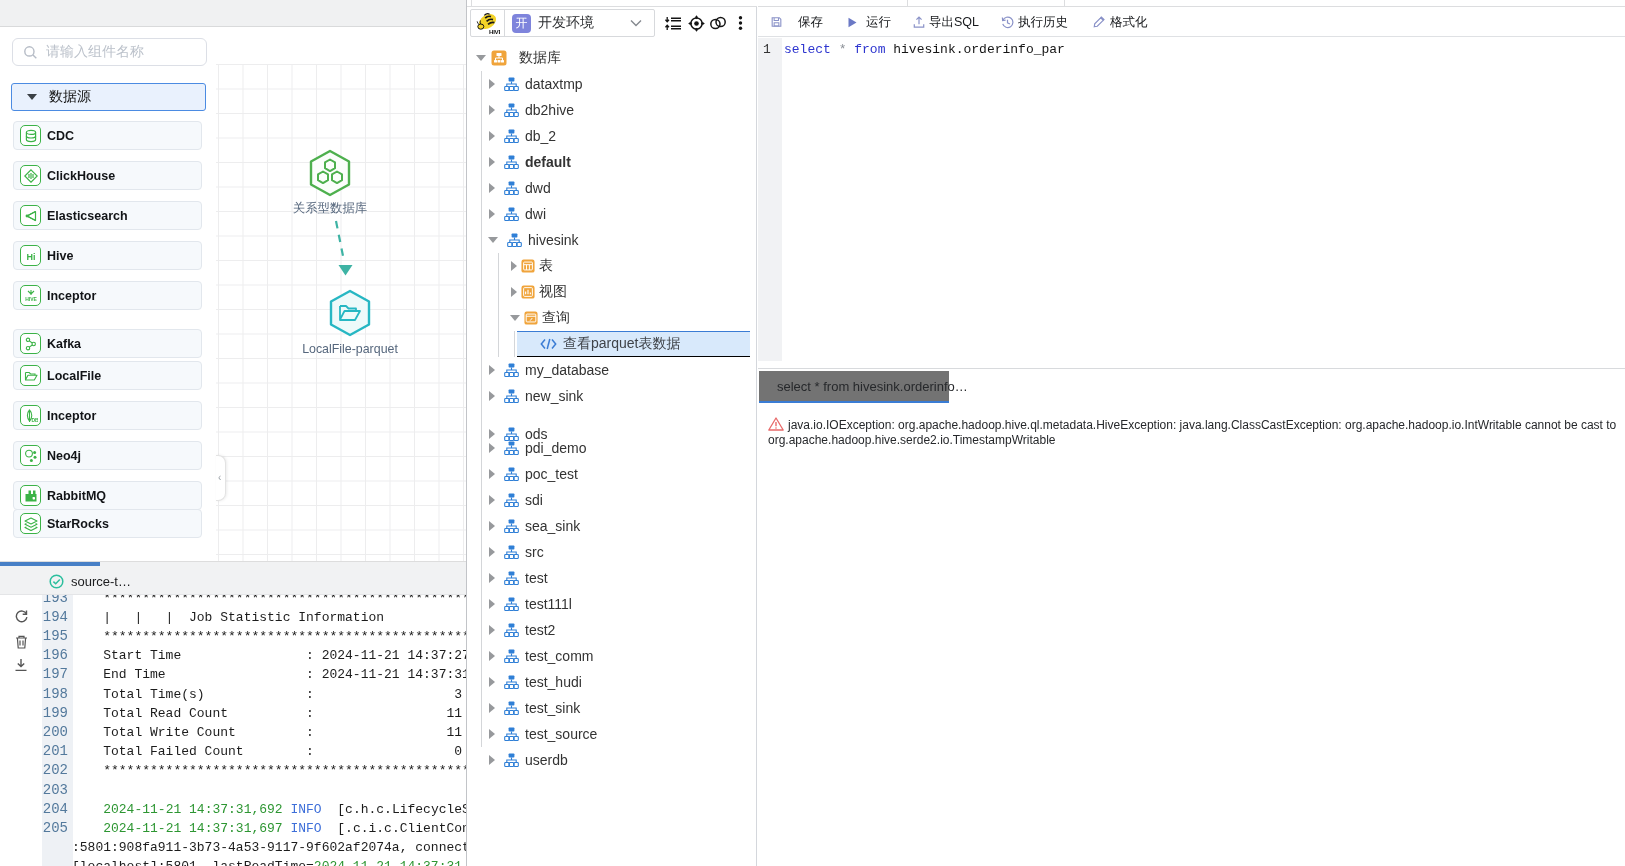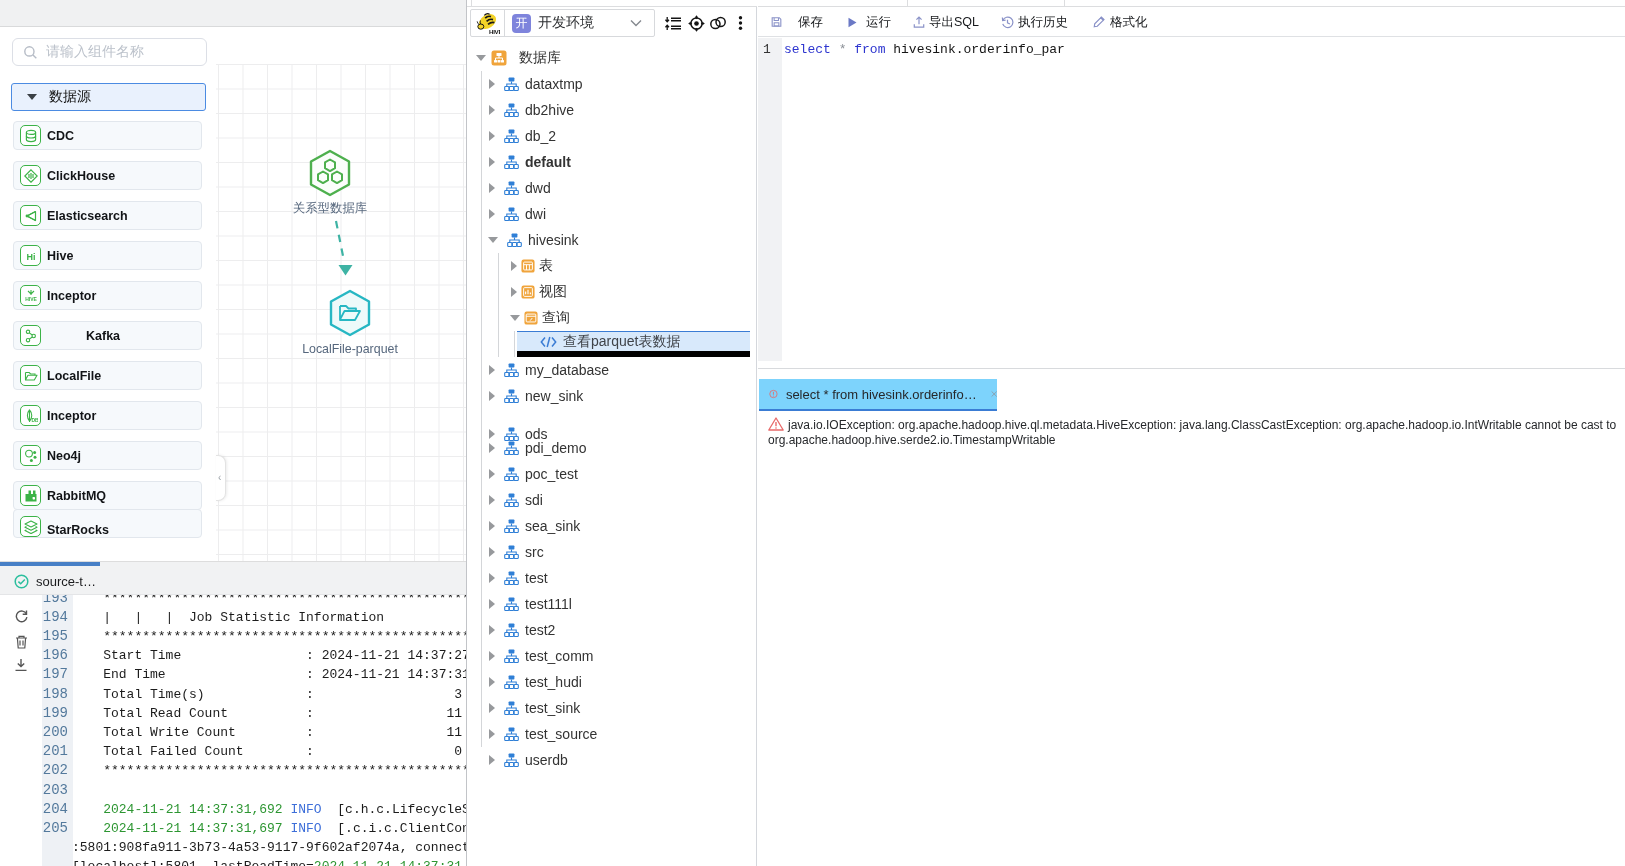--- a/index.html
+++ b/index.html
@@ -34,21 +34,21 @@
 .iticon { width:21px; height:21px; border:1.4px solid #3cb347; border-radius:5px; margin-left:6px; background:#fff; display:flex; align-items:center; justify-content:center; }
 .item .t { margin-left:6px; font-size:12.5px; font-weight:bold; color:#121417; }
 
 
 #collapse { position:absolute; left:216px; top:455px; width:10px; height:46px; background:#fff; border:1px solid #e3e3e3; border-left:none; border-radius:0 8px 8px 0; color:#9aa0a6; font-size:10px; line-height:44px; box-shadow:1px 0 3px rgba(0,0,0,.08); }
 
 
 #logsec { position:absolute; left:0; top:561px; width:466px; height:305px; }
 #logtabs { position:absolute; left:0; top:0; width:466px; height:34px; background:#f1f2f3; border-top:1px solid #dddddd; border-bottom:1px solid #e4e5e7; }
 #logbar { position:absolute; left:0; top:0; width:100px; height:4px; background:#4880c6; }
-#logtab { position:absolute; left:0; top:4px; height:30px; display:flex; align-items:center; }
+#logtab { position:absolute; left:0; top:4px; height:30px; display:flex; align-items:center;padding-left:35px; }
 #logtab .t { font-size:13px; color:#1b1c1e; margin-left:7px; }
 #logbody { position:absolute; left:0; top:34px; width:466px; height:271px; background:#fff; overflow:hidden; }
 #lograil { position:absolute; left:0; top:0; width:42px; height:271px; background:#fff; }
 #lognums { position:absolute; left:42px; top:0; width:31px; height:290px; background:#eef1f5; color:#53799c; font-family:"Liberation Mono",monospace; font-size:14px; text-align:right; line-height:19.2px; padding-right:5px; }
 #lognums .inner { position:relative; top:-6.5px; }
 #logtext { position:absolute; left:72px; top:-6.5px; width:394px; height:296px; font-family:"Liberation Mono",monospace; font-size:13px; line-height:19.2px; white-space:pre; color:#1c1c1c; }
 #logtext .dt { color:#2d9632; }
 #logtext .inf { color:#3e6fd9; }
 
 
@@ -59,33 +59,33 @@
 .kai { width:19px; height:19px; background:#7e84dc; border-radius:4px; color:#fff; font-size:12px; text-align:center; line-height:19px; margin-left:7px; }
 #envbox .t { font-size:14px; color:#2a2c2f; margin-left:7px; }
 .tb-ic { position:absolute; top:13px; }
 
 #tree { position:absolute; left:0; top:45px; width:290px; height:821px; font-size:14px; color:#333; }
 .trow { position:absolute; left:0; width:290px; height:26px; display:flex; align-items:center; }
 .arr-r { width:0; height:0; border-top:5px solid transparent; border-bottom:5px solid transparent; border-left:6px solid #97999c; }
 .arr-d { width:0; height:0; border-left:5px solid transparent; border-right:5px solid transparent; border-top:6px solid #97999c; }
 .tlabel { margin-left:6px; white-space:nowrap; }
 .guide { position:absolute; width:1px; background:#d4d6d9; }
-#selrow { position:absolute; left:50px; top:286px; width:233px; height:26px; background:#d8e9fb; border-top:1px solid #3a7cd4; border-bottom:6px solid #000000; display:flex; align-items:center; }
+#selrow { position:absolute; left:50px; top:286px; width:233px; height:26px; background:#d8e9fb; border-top:1px solid #3a7cd4; border-bottom:1px solid #000000; display:flex; align-items:center; }
 
 
 #right { position:absolute; left:758px; top:0; width:867px; height:866px; background:#fff; }
 #rtop { position:absolute; left:0; top:0; width:867px; height:7px; border-bottom:1px solid #dcdddf; background:#fff; }
 #rtoolbar { position:absolute; left:0; top:8px; width:867px; height:29px; border-bottom:1px solid #dfe1e4; display:flex; align-items:center; }
 .rtb { display:flex; align-items:center; font-size:12.5px; color:#17191c; }
 #gutter { position:absolute; left:0; top:38px; width:24px; height:323px; background:#f1f2f4; color:#333; font-family:"Liberation Mono",monospace; font-size:13px; text-align:left; padding-left:5px; padding-top:4px; }
 #code { position:absolute; left:26px; top:38px; width:841px; height:323px; font-family:"Liberation Mono",monospace; font-size:13px; padding-top:4px; white-space:pre; color:#141414; }
 .kw { color:#2d35cf; }
 .star { color:#8a8f96; }
 #resbar { position:absolute; left:0; top:368px; width:867px; height:36px; border-top:1px solid #d8dadd; }
-#restab { position:absolute; left:1px; top:10px; width:238px; height:32px; background:#7dd3fc; border-bottom:2px solid #3a7cd4; display:flex; align-items:center; }
+#restab { position:absolute; left:1px; top:2px; width:190px; height:32px; background:#737373; border-bottom:2px solid #3a7cd4; display:flex; align-items:center; }
 #restab .t { font-size:13px; color:#26282b; margin-left:8px; white-space:nowrap; }
 #restab .x { color:#8d939b; font-size:13px; margin-left:13px; }
 #errblk { position:absolute; left:0; top:404px; width:867px; font-size:12px; color:#26282b; }
 </style>
 </head>
 <body>
 <div id="app">
 
   <div id="left">
     <div id="ltabbar">
@@ -174,21 +174,21 @@
         </div>
         <div class="item" style="top: 254px;">
           <div class="iticon">
             <svg width="14" height="14" viewBox="0 0 14 14">
               <path d="M4 2 L7 5 L10 2 M7 1 L7 6" stroke="#3cb347" stroke-width="1.1" fill="none"></path>
               <text x="7" y="12" font-family="Liberation Sans" font-size="5" font-weight="bold" fill="#3cb347" text-anchor="middle">HIVE</text>
             </svg>
           </div>
           <div class="t">Inceptor</div>
         </div>
-        <div class="item" style="top: 294px; gap: 39px;">
+        <div class="item" style="top: 302px;">
           <div class="iticon">
             <svg width="14" height="14" viewBox="0 0 14 14">
               <circle cx="4" cy="2.8" r="1.7" fill="none" stroke="#3cb347" stroke-width="1.1"></circle>
               <circle cx="4" cy="11.2" r="1.7" fill="none" stroke="#3cb347" stroke-width="1.1"></circle>
               <circle cx="9.7" cy="7" r="1.7" fill="none" stroke="#3cb347" stroke-width="1.1"></circle>
               <path d="M5.3 3.9 L8.3 6 M5.3 10.1 L8.3 8" stroke="#3cb347" stroke-width="1.1"></path>
             </svg>
           </div>
           <div class="t">Kafka</div>
         </div>
@@ -224,21 +224,21 @@
         </div>
         <div class="item" style="top: 454px;">
           <div class="iticon">
             <svg width="14" height="14" viewBox="0 0 14 14">
               <path d="M1.5 5 L4.5 5 L4.5 1.5 L7 1.5 L7 5 L9 5 L9 1.5 L11.5 1.5 L11.5 5 L12.5 5 L12.5 12.5 L1.5 12.5 Z" fill="#3cb347"></path>
               <rect x="8.6" y="8" width="2.4" height="2.4" rx="0.6" fill="#fff"></rect>
             </svg>
           </div>
           <div class="t">RabbitMQ</div>
         </div>
-        <div class="item" style="top: 482px; align-items: flex-end;">
+        <div class="item" style="top: 482px;">
           <div class="iticon">
             <svg width="14" height="14" viewBox="0 0 14 14">
               <path d="M7 1 L13 4 L7 7 L1 4 Z M2.4 6.6 L1 7.3 L7 10.3 L13 7.3 L11.6 6.6 M2.4 9.9 L1 10.6 L7 13.6 L13 10.6 L11.6 9.9" fill="none" stroke="#3cb347" stroke-width="1.1" stroke-linejoin="round"></path>
             </svg>
           </div>
           <div class="t">StarRocks</div>
         </div>
       </div>
 
     <div id="collapse"><span style="margin-left:2px">‹</span></div>

